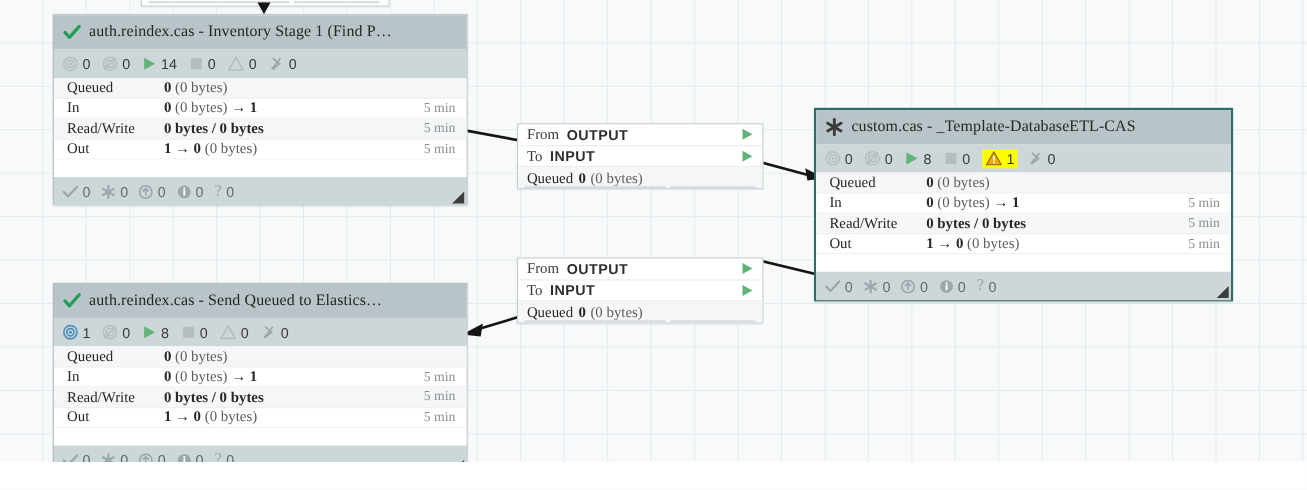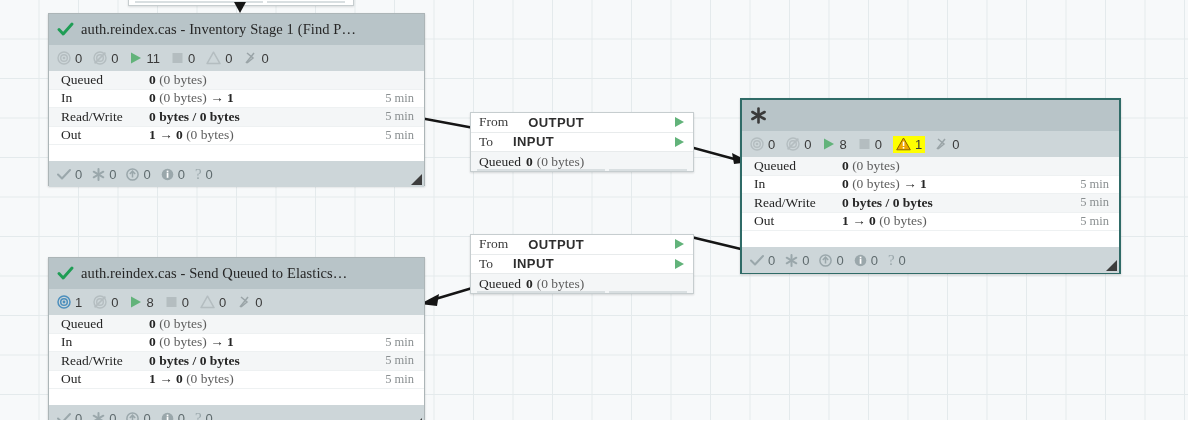--- a/index.html
+++ b/index.html
@@ -126,21 +126,20 @@
     width: 224px;
   }
   .conn-row {
     display: flex;
     align-items: center;
     height: 19.5px;
     padding: 0 7px 0 8px;
     box-sizing: border-box;
     font-size: 13.5px;
     border-bottom: 1px solid #e8ebec;
-    gap: 13px;
   }
   .conn-row .c-key { color: #3a3a3a; margin-right: 7px; }
   .conn-row .c-val {
     font-family: "Liberation Sans", sans-serif;
     font-size: 13px;
     font-weight: bold;
     letter-spacing: .4px;
     color: #2e2e2e;
     flex: 1;
   }
@@ -249,21 +248,21 @@
           </svg>
         </span>
         <span>0</span>
       </span>
       <span class="st-item">
         <span class="icon">
           <svg width="13" height="14" viewBox="0 0 13 14">
               <path d="M2 1.5 L12 7 L2 12.5 Z" fill="#62b37a"></path>
             </svg>
         </span>
-        <span>11</span>
+        <span>14</span>
       </span>
       <span class="st-item">
         <span class="icon">
           <svg width="13" height="14" viewBox="0 0 13 14">
               <rect x="1.5" y="2" width="10" height="10" fill="#b4bdc0"></rect>
             </svg>
         </span>
         <span>0</span>
       </span>
       <span class="st-item">
@@ -408,20 +407,21 @@
     <div class="pg-header">
       <span class="icon">
         <svg width="17" height="17" viewBox="0 0 17 17">
           <g stroke="#3a3a3a" stroke-width="2.6" stroke-linecap="round">
             <path d="M8.5 1.5 L8.5 15.5"></path>
               <path d="M2.4 5 L14.6 12"></path>
               <path d="M14.6 5 L2.4 12"></path>
           </g>
         </svg>
       </span>
+      <span class="pg-title">custom.cas - _Template-DatabaseETL-CAS</span>
     </div>
 
     <div class="pg-status">
       <span class="st-item">
         <span class="icon">
           <svg width="14" height="14" viewBox="0 0 14 14">
             <circle cx="7" cy="7" r="6" fill="none" stroke="#b4bdc0" stroke-width="1.4"></circle>
             <circle cx="7" cy="7" r="3.3" fill="none" stroke="#b4bdc0" stroke-width="1.4"></circle>
             <circle cx="7" cy="7" r="1.3" fill="#b4bdc0"></circle>
           </svg>

